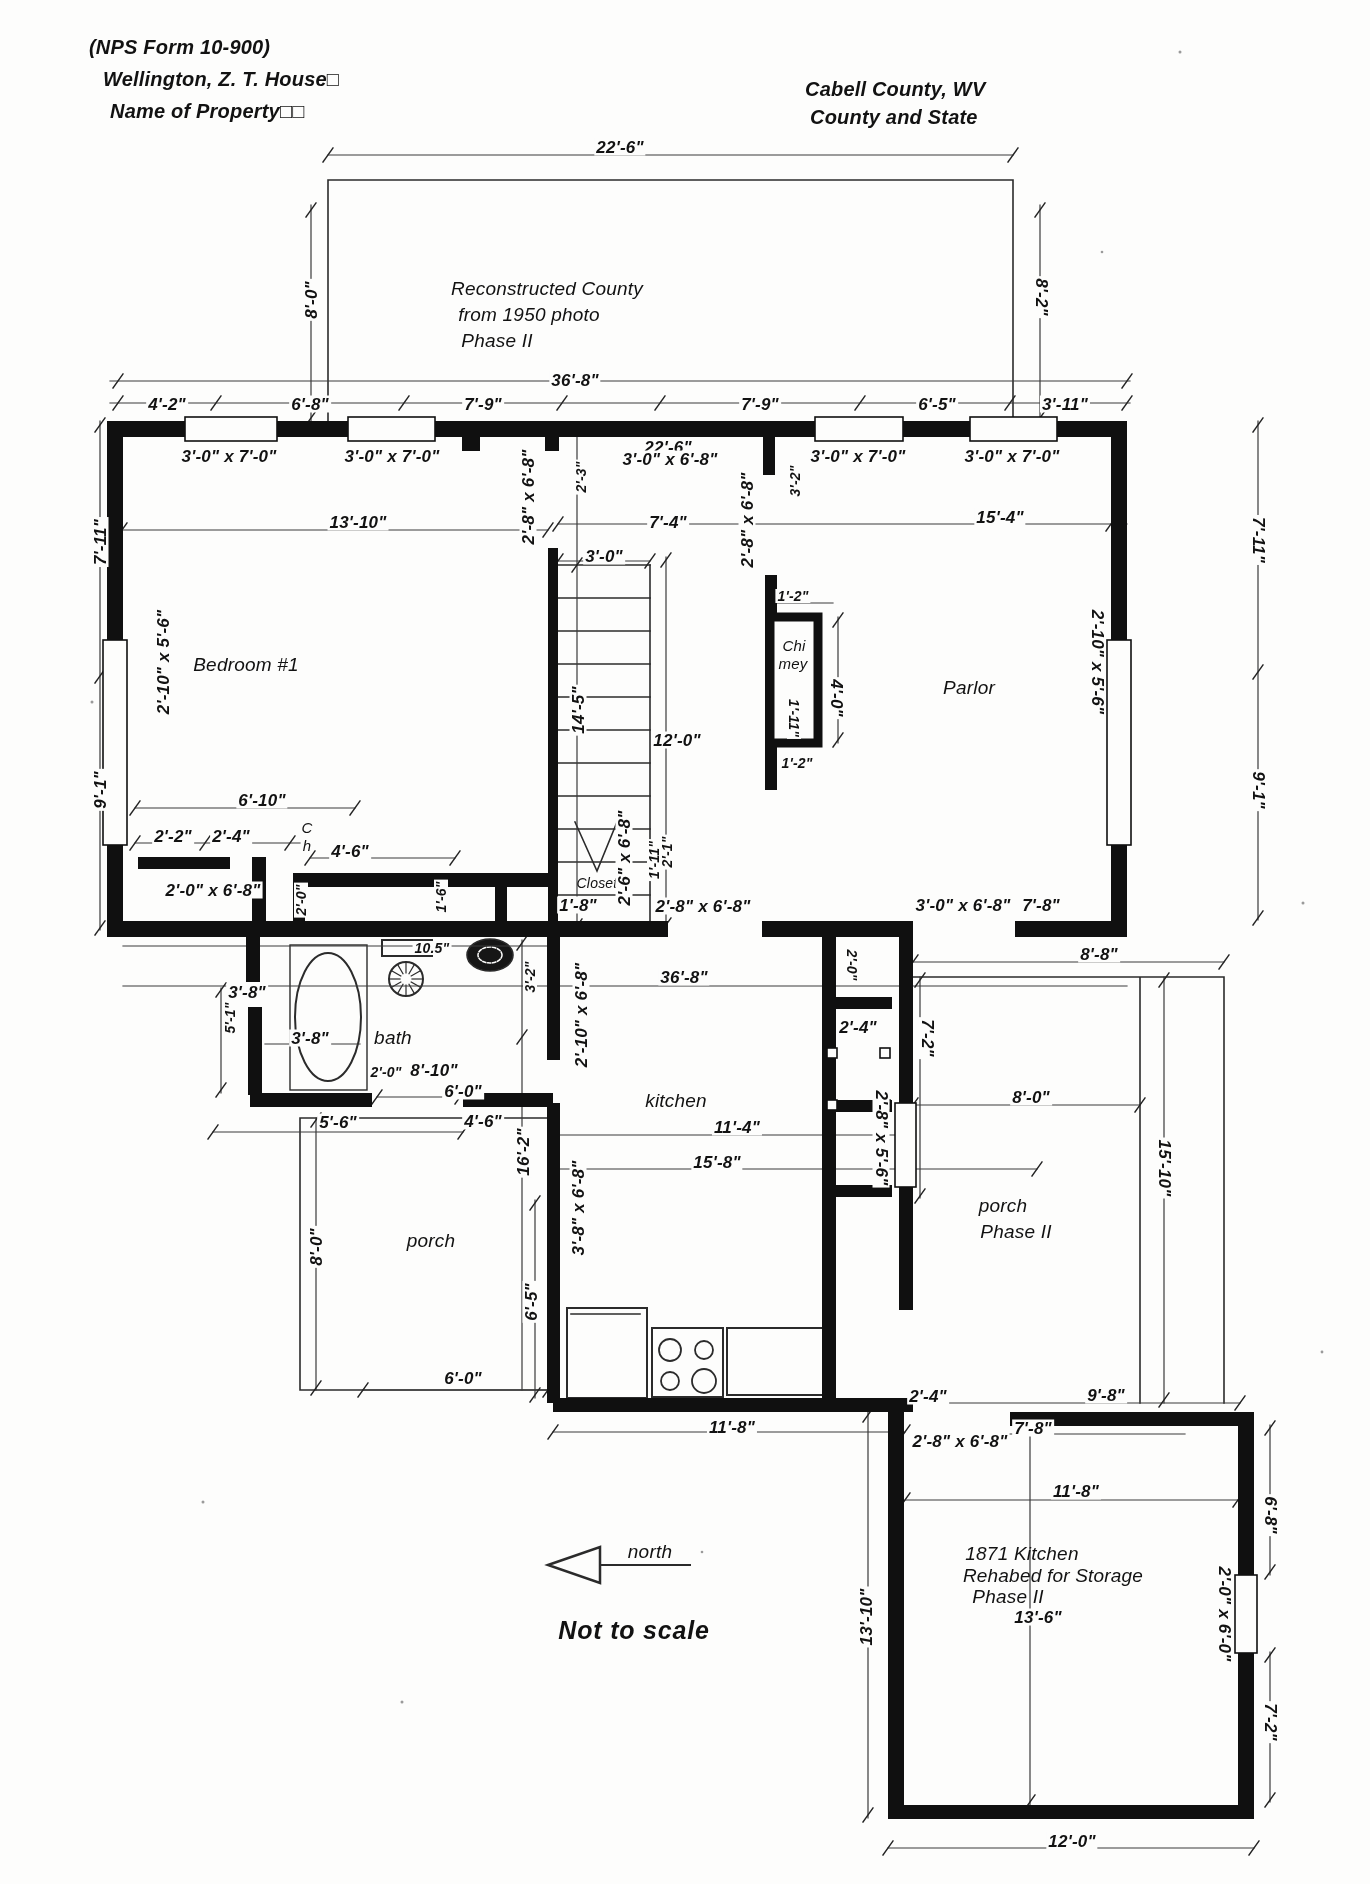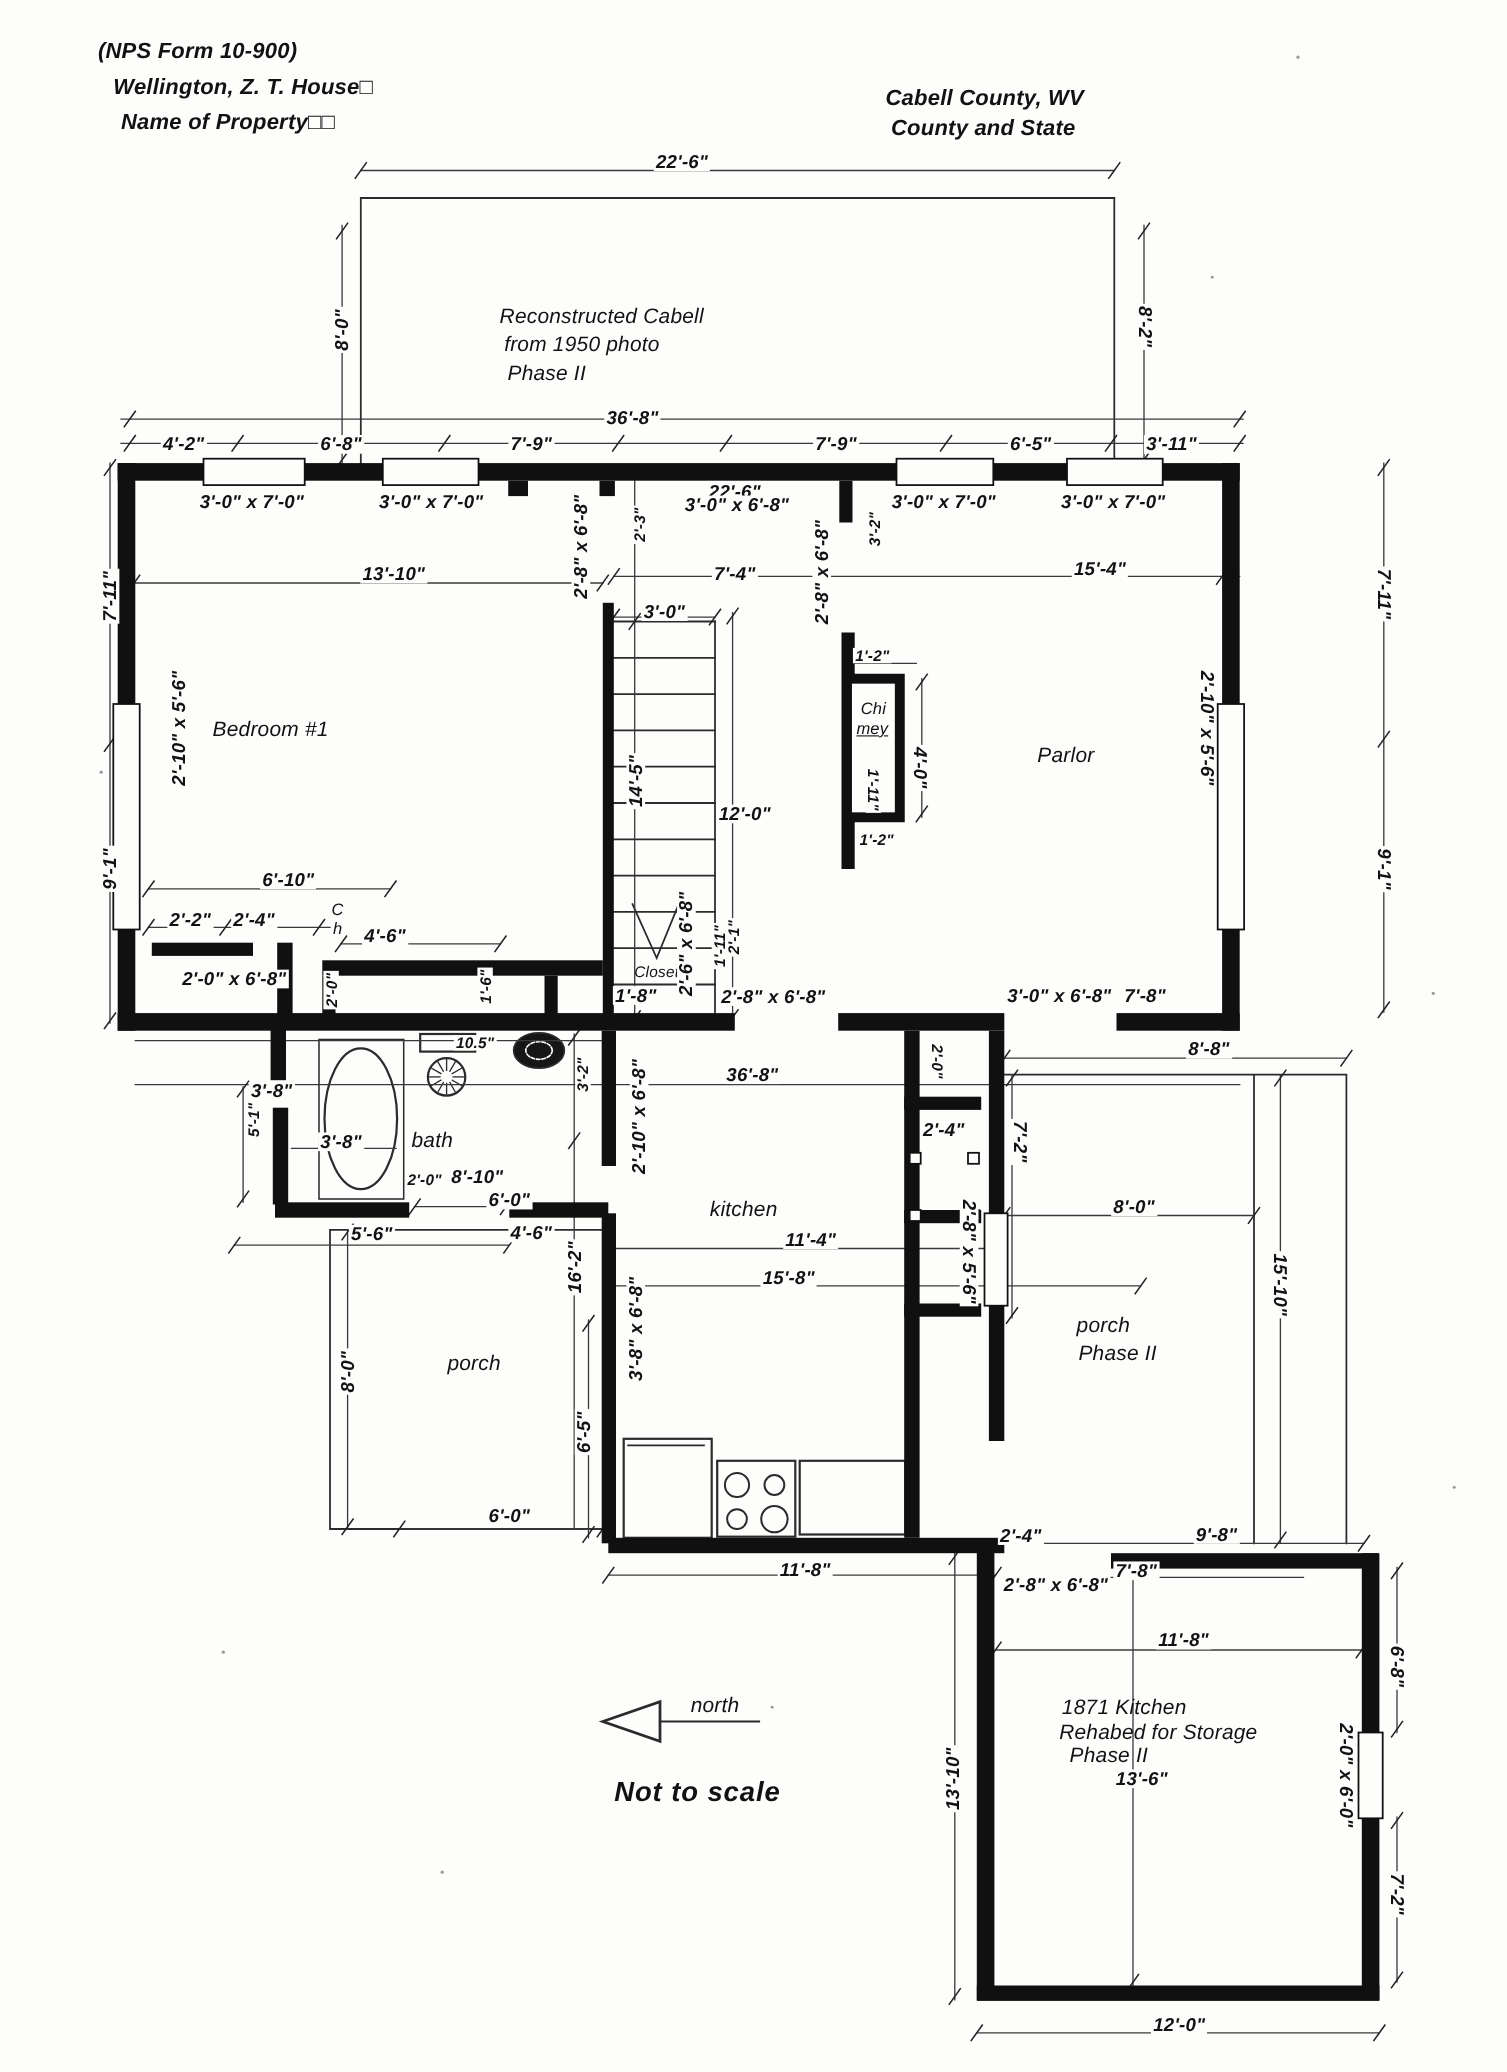--- a/index.html
+++ b/index.html
@@ -289,21 +289,21 @@
         <circle cx="1102" cy="252" r="1.3"></circle>
       <circle cx="402" cy="1702" r="1.5"></circle>
         <circle cx="1322" cy="1352" r="1.4"></circle>
     </g>
   </svg>
 
   <div id="labels" style="position:absolute;left:0;top:0;width:1370px;height:1884px;">
       <span class="lb " style="left: 620px; top: 147px;">22'-6"</span>
       <span class="lb rm90" style="left: 311px; top: 300px;">8'-0"</span>
       <span class="lb r90" style="left: 1041px; top: 297px;">8'-2"</span>
-      <span class="lb room" style="left: 547px; top: 288px;">Reconstructed Cabell</span>
+      <span class="lb room" style="left: 547px; top: 288px;">Reconstructed County</span>
       <span class="lb room" style="left: 529px; top: 314px;">from 1950 photo</span>
       <span class="lb room" style="left: 497px; top: 340px;">Phase II</span>
       <span class="lb " style="left: 575px; top: 380px;">36'-8"</span>
       <span class="lb " style="left: 167px; top: 404px;">4'-2"</span>
       <span class="lb " style="left: 310px; top: 404px;">6'-8"</span>
       <span class="lb " style="left: 483px; top: 404px;">7'-9"</span>
       <span class="lb " style="left: 760px; top: 404px;">7'-9"</span>
       <span class="lb " style="left: 937px; top: 404px;">6'-5"</span>
       <span class="lb " style="left: 1065px; top: 404px;">3'-11"</span>
       <span class="lb " style="left: 229px; top: 456px;">3'-0" x 7'-0"</span>
@@ -321,21 +321,21 @@
       <span class="lb " style="left: 1000px; top: 517px;">15'-4"</span>
       <span class="lb rm90" style="left: 100px; top: 542px;">7'-11"</span>
       <span class="lb rm90" style="left: 100px; top: 790px;">9'-1"</span>
       <span class="lb rm90" style="left: 163px; top: 662px;">2'-10" x 5'-6"</span>
       <span class="lb room" style="left: 246px; top: 664px;">Bedroom #1</span>
       <span class="lb " style="left: 604px; top: 556px;">3'-0"</span>
       <span class="lb rm90" style="left: 578px; top: 710px;">14'-5"</span>
       <span class="lb " style="left: 677px; top: 740px;">12'-0"</span>
       <span class="lb small" style="left: 793px; top: 596px;">1'-2"</span>
       <span class="lb tiny" style="left: 794px; top: 645px;">Chi</span>
-      <span class="lb tiny" style="left: 793px; top: 663px; text-decoration: underline;">mey</span>
+      <span class="lb tiny" style="left: 793px; top: 663px;">mey</span>
       <span class="lb r90" style="left: 836px; top: 698px;">4'-0"</span>
       <span class="lb r90 small" style="left: 794px; top: 718px;">1'-11"</span>
       <span class="lb small" style="left: 797px; top: 763px;">1'-2"</span>
       <span class="lb room" style="left: 969px; top: 687px;">Parlor</span>
       <span class="lb r90" style="left: 1097px; top: 662px;">2'-10" x 5'-6"</span>
       <span class="lb r90" style="left: 1258px; top: 540px;">7'-11"</span>
       <span class="lb r90" style="left: 1258px; top: 790px;">9'-1"</span>
       <span class="lb " style="left: 262px; top: 800px;">6'-10"</span>
       <span class="lb " style="left: 173px; top: 836px;">2'-2"</span>
       <span class="lb " style="left: 231px; top: 836px;">2'-4"</span>

